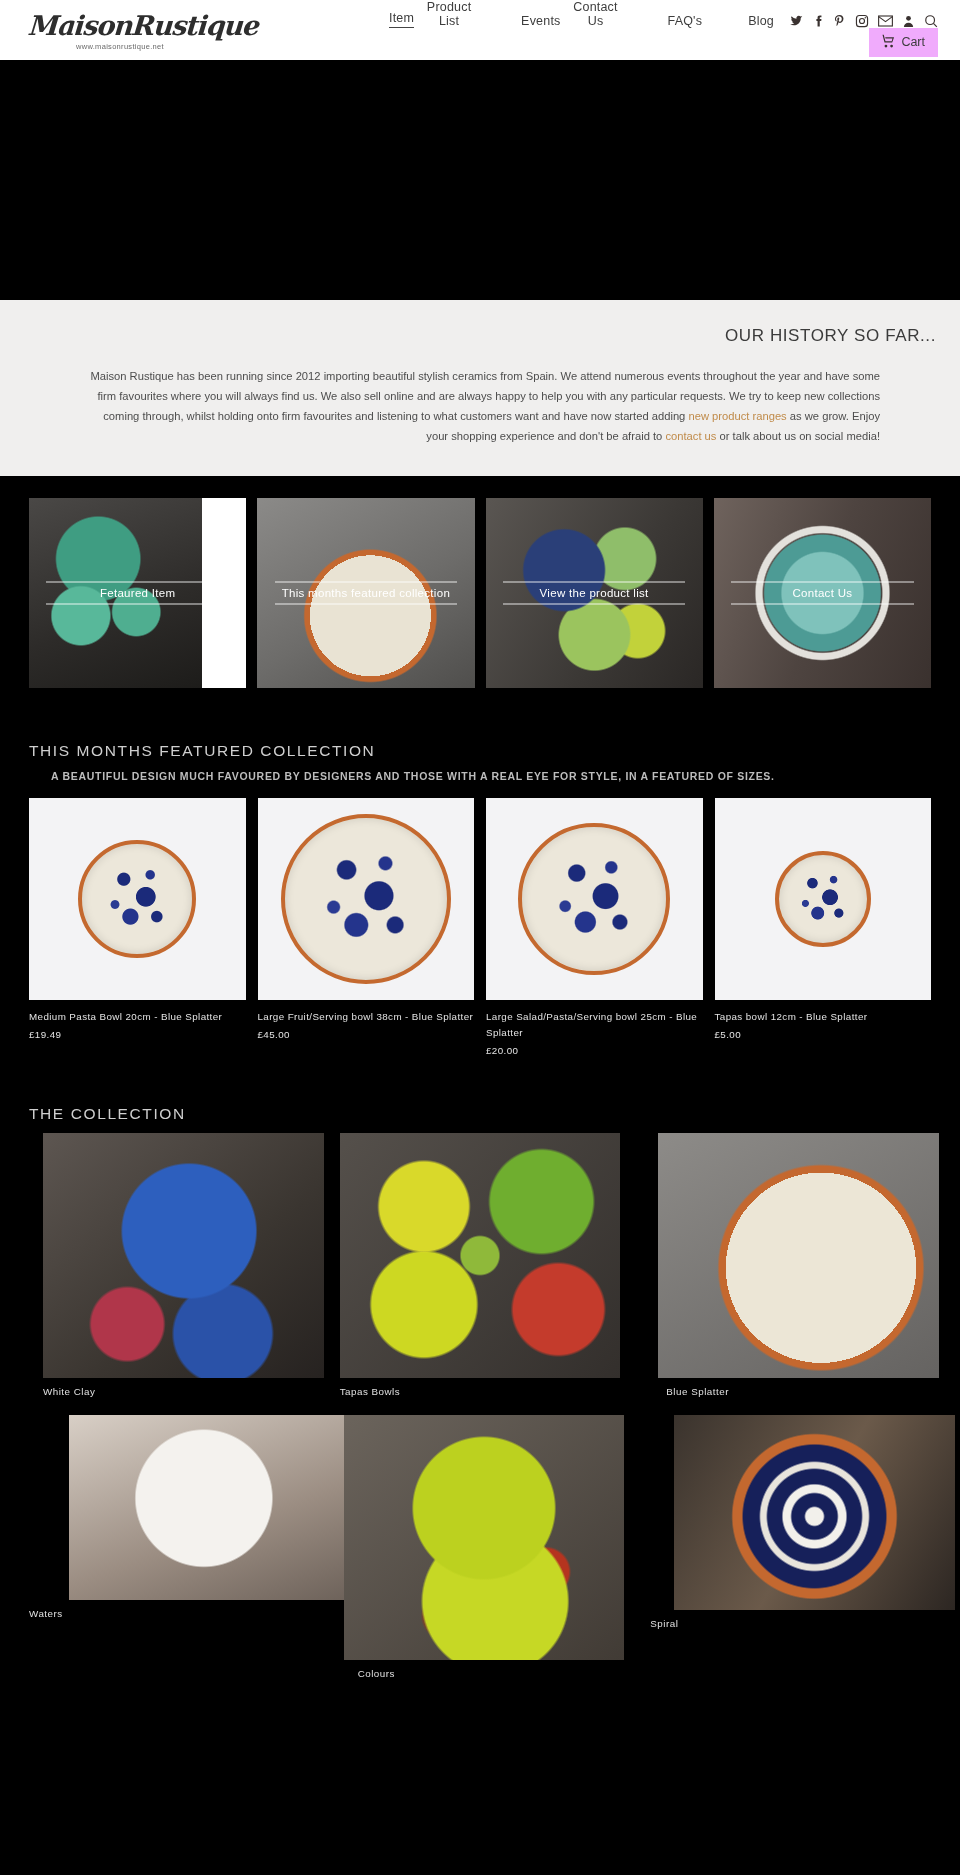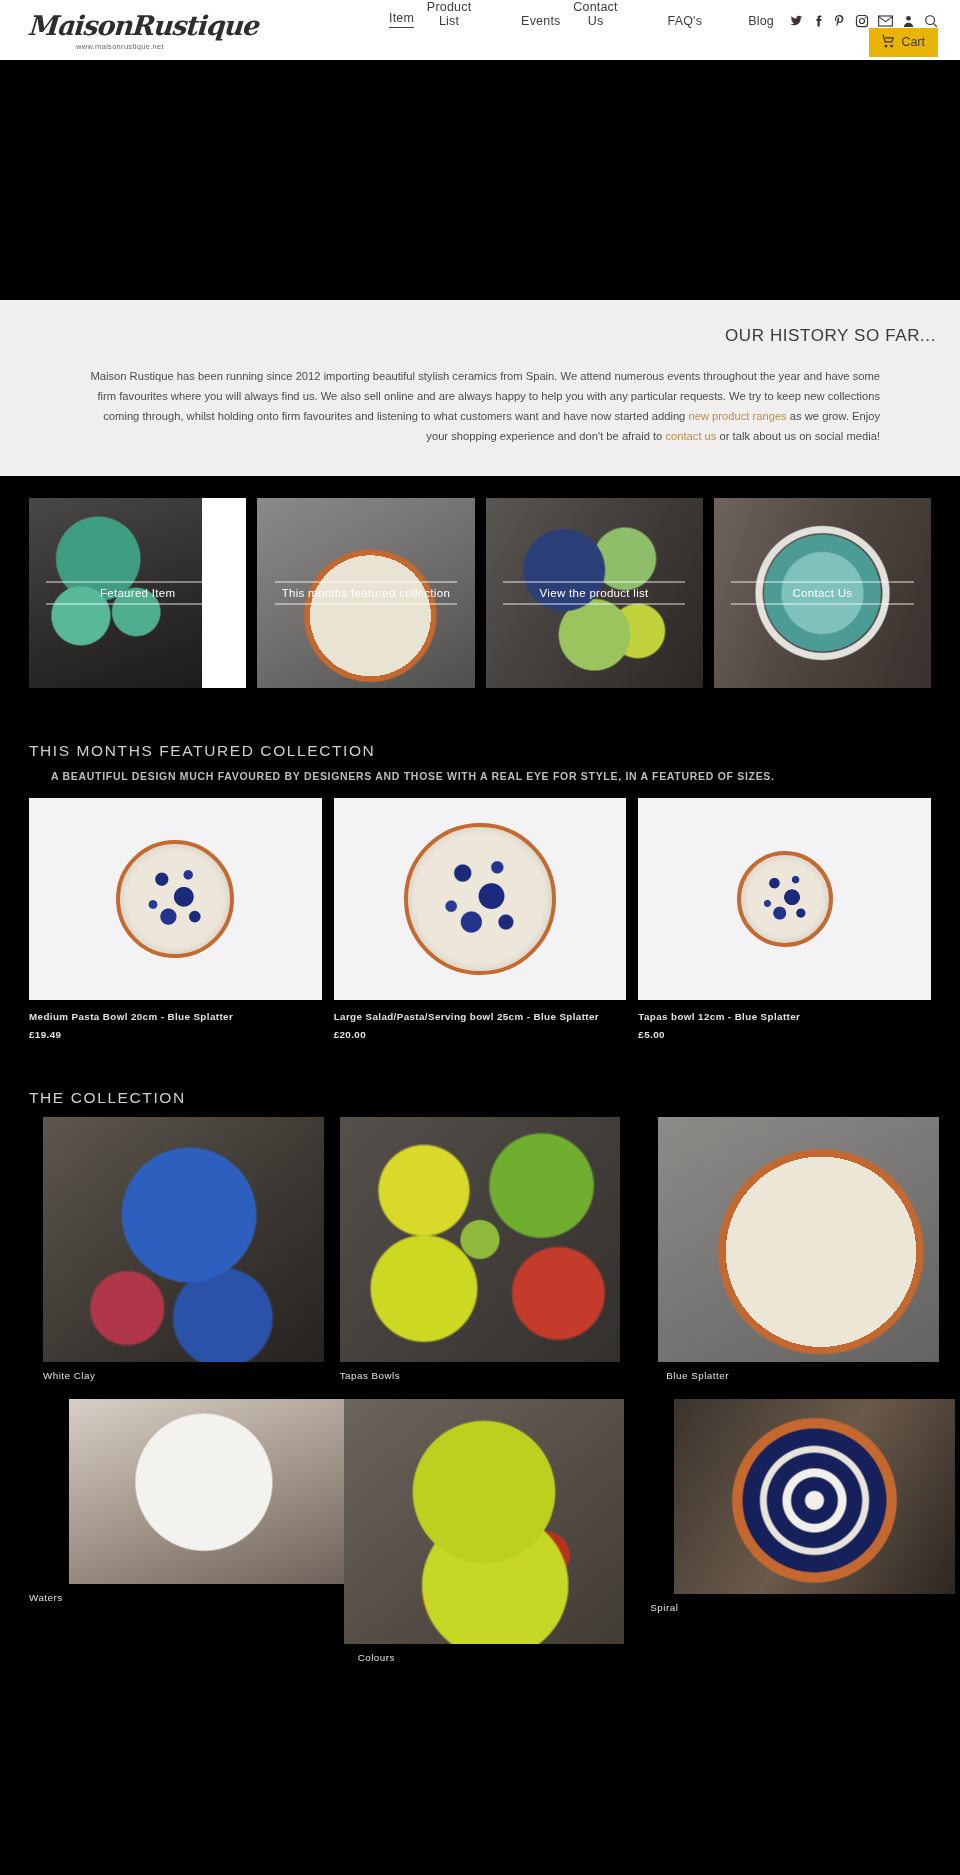--- a/index.html
+++ b/index.html
@@ -61,21 +61,21 @@
   }
   .nav-link.wide { max-width: none; padding-left: 37px; }
   .nav-link.active { border-bottom: 1.5px solid #444; padding-bottom: 2px; }
   .nav-icons { display: flex; align-items: center; gap: 9px; margin-left: 6px; }
   .nav-icons svg { display: block; }
   .icon-btn { cursor: pointer; line-height: 0; }
   .cart-btn {
     display: flex;
     align-items: center;
     gap: 6px;
-    background: #eab308;
+    background: #f0abfc;
     padding: 6px 13px 6px 11px;
     margin-left: 8px;
     cursor: pointer;
   }
   .cart-btn span { font-size: 12.5px; color: #3d3d3d; }
 
   
   .hero { height: 240px; background: #000; width: 100%; }
 
   
@@ -229,21 +229,20 @@
     font-size: 10.5px;
     letter-spacing: .7px;
     color: #bdbdbd;
     margin: 0 0 16px 22px;
     font-weight: bold;
   }
   .products {
     display: flex;
     gap: 12px;
     align-items: flex-start;
-    font-weight: bold;
   }
   .product { flex: 1; }
   .product .thumb {
     width: 100%;
     height: 202px;
     background: #f3f3f5;
     display: block;
     position: relative;
     overflow: hidden;
     cursor: pointer;
@@ -418,20 +417,27 @@
   <div class="products">
     <div class="product">
       <span class="thumb">
           <span class="sp-bowl sp-1"></span>
         </span>
       <div class="prod-title">Medium Pasta Bowl 20cm - Blue Splatter</div>
       <div class="prod-price">£19.49</div>
     </div>
     <div class="product">
       <span class="thumb">
+          <span class="sp-bowl sp-2"></span>
+        </span>
+      <div class="prod-title">Large Fruit/Serving bowl 38cm - Blue Splatter</div>
+      <div class="prod-price">£45.00</div>
+    </div>
+    <div class="product">
+      <span class="thumb">
           <span class="sp-bowl sp-3"></span>
         </span>
       <div class="prod-title">Large Salad/Pasta/Serving bowl 25cm - Blue Splatter</div>
       <div class="prod-price">£20.00</div>
     </div>
     <div class="product">
       <span class="thumb">
           <span class="sp-bowl sp-4"></span>
         </span>
       <div class="prod-title">Tapas bowl 12cm - Blue Splatter</div>

